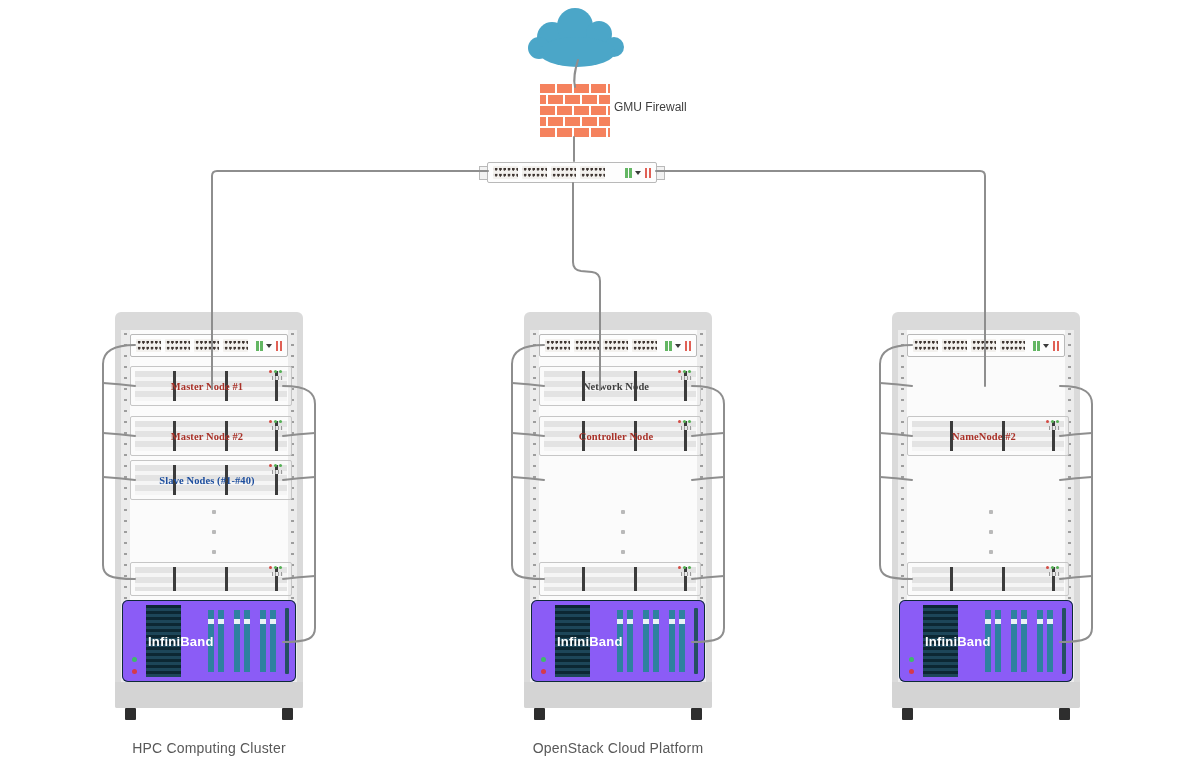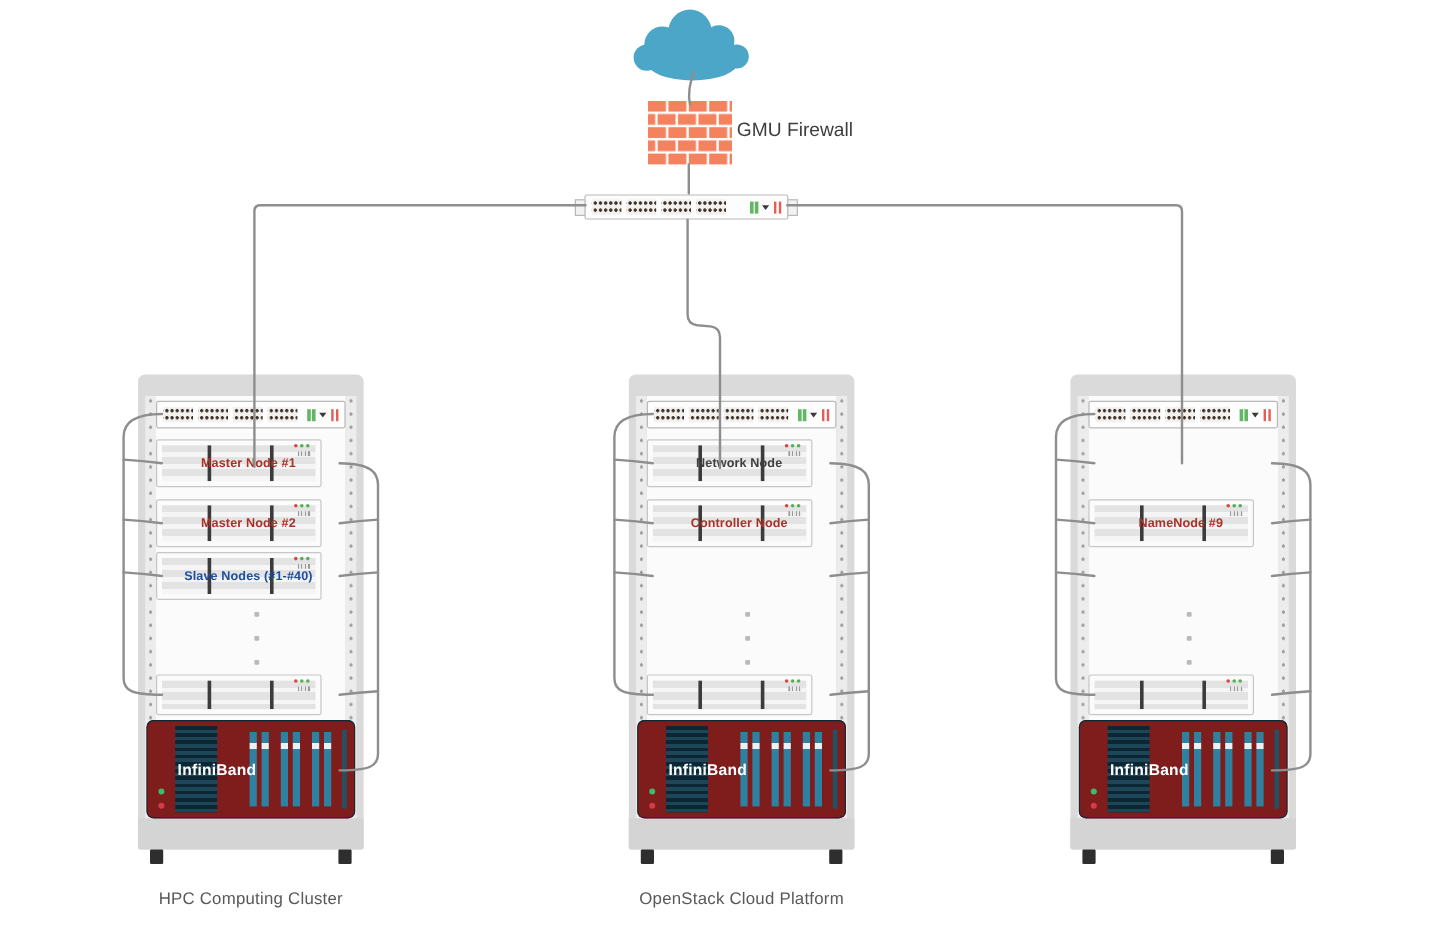--- a/index.html
+++ b/index.html
@@ -2,21 +2,21 @@
 <html><head>
 <meta charset="utf-8">
 <style>
   html,body{margin:0;padding:0;background:#ffffff;width:1200px;height:775px;overflow:hidden;
     font-family:"Liberation Sans", sans-serif;}
   .stage{position:relative;width:1200px;height:775px;background:#fff;}
 
   
   .cloud-wrap{position:absolute;left:522px;top:4px;width:110px;height:70px;z-index:3;}
   .firewall-wrap{position:absolute;left:540px;top:84px;width:70px;height:54px;z-index:3;}
-  .firewall-label{position:absolute;left:614px;top:100px;font-size:16px;color:#3e3e3e;z-index:3;white-space:nowrap;}
+  .firewall-label{position:absolute;left:614px;top:100px;font-size:12px;color:#3e3e3e;z-index:3;white-space:nowrap;}
 
   
   .rswitch{position:absolute;background:#FDFDFD;border:1px solid #b9b9b9;border-radius:2px;
     display:flex;align-items:center;gap:4px;padding:0 5px;box-sizing:border-box;z-index:2;}
   .rswitch .pg{flex:0 0 25px;height:13px;border-radius:1px;background-color:#f3f1ee;
     background-image:radial-gradient(circle at 2px 2.2px,#3d3430 1.25px,transparent 1.5px);
     background-size:4.3px 5.9px;background-position:1px 1px;}
   .rswitch .ind{margin-left:auto;display:flex;align-items:center;gap:1.5px;}
   .rswitch .gb{width:2.5px;height:10px;background:#63B663;}
   .rswitch .rb{width:2.5px;height:10px;background:#E06055;}
@@ -35,42 +35,42 @@
     background-size:9px 11px;}
   .rail.rl{left:6px;} .rail.rr{right:6px;}
   .base{position:absolute;left:0;right:0;bottom:0;height:26px;background:#D4D4D4;border-radius:0 0 2px 2px;}
   .foot{position:absolute;top:396px;width:11px;height:12px;background:#2E2E2E;border-radius:1px;z-index:2;}
   .foot.fl{left:10px;} .foot.fr{right:10px;}
   .caption{position:absolute;top:428px;left:-30px;right:-30px;text-align:center;
     font-size:14px;color:#585858;letter-spacing:.2px;white-space:nowrap;}
 
   .rack .rswitch{left:15px;top:22px;width:158px;height:23px;}
 
-  .server{position:absolute;left:15px;width:138px;height:40px;box-sizing:border-box;
+  .server{position:absolute;left:15px;width:162px;height:40px;box-sizing:border-box;
     padding:4px;border:1px solid #c6c6c6;border-radius:2px;background-color:#F5F5F5;z-index:2;
     background-image:
       linear-gradient(#3B3B3B,#3B3B3B),
       linear-gradient(#3B3B3B,#3B3B3B),
       linear-gradient(#3B3B3B,#3B3B3B),
       repeating-linear-gradient(180deg,#E3E3E3 0 6px,#F5F5F5 6px 10px);
     background-repeat:no-repeat;background-origin:content-box;background-clip:content-box;
     background-size:3px 100%,3px 100%,3px 100%,100% 100%;
-    background-position:38px 0,90px 0,140px 0,0 0;}
+    background-position:38px 0,90px 0,140px 0,0 0;font-family:Liberation Serif, serif;}
   .server:before{content:"";position:absolute;top:3px;right:19px;width:3px;height:3px;border-radius:50%;
     background:#D24A43;box-shadow:5px 0 0 #55B055,10px 0 0 #55B055;}
   .server:after{content:"";position:absolute;top:9px;right:8px;width:11px;height:4px;
     background:repeating-linear-gradient(90deg,#9a9a9a 0 1px,#e8e8e8 1px 3px);}
   .server .lbl{position:absolute;left:3px;top:50%;transform:translateY(-50%);width:146px;
     text-align:center;font-size:10.5px;font-weight:bold;white-space:nowrap;letter-spacing:.1px;}
   .s1{top:54px;} .s2{top:104px;} .s3{top:148px;} .s4{top:250px;height:34px;}
 
   .vdots{position:absolute;left:97px;top:198px;z-index:2;}
   .vdots i{display:block;width:4px;height:4px;border-radius:1px;background:#B9B9B9;margin-bottom:16px;}
 
-  .ib{position:absolute;left:7px;top:288px;width:174px;height:82px;background:#7f1d1d;
+  .ib{position:absolute;left:7px;top:288px;width:174px;height:82px;background:#8b5cf6;
     border-radius:6px;z-index:3;box-shadow:inset 0 0 0 1px #0e2a38;}
   .ib .vent{position:absolute;left:24px;top:5px;bottom:5px;width:35px;
     background:repeating-linear-gradient(180deg,#0C2733 0 3px,#1D4659 3px 6px);}
   .ib .ibl{position:absolute;left:26px;top:50%;transform:translateY(-50%);color:#ffffff;
     font-size:13px;font-weight:bold;z-index:2;letter-spacing:.2px;}
   .ib .bars{position:absolute;left:86px;top:10px;bottom:10px;display:flex;align-items:stretch;}
   .ib .bars i{width:6px;background:linear-gradient(#2E81A0 0 9px,#E8F2F5 9px 14px,#2E81A0 14px 100%);}
   .ib .bars i:nth-child(odd){margin-right:4px;}
   .ib .bars i:nth-child(even){margin-right:10px;}
   .ib .bars i:last-child{margin-right:0;}
@@ -276,21 +276,21 @@
         <i class="pg"></i>
         <span class="ind">
           <i class="gb"></i>
             <i class="gb"></i>
             <b class="tri"></b>
             <i class="rb"></i>
             <i class="rb"></i>
         </span>
       </div>
       <div class="server s2">
-        <span class="lbl" style="color: rgb(169, 50, 41);">NameNode #9</span>
+        <span class="lbl" style="color: rgb(169, 50, 41);">NameNode #2</span>
       </div>
       <div class="vdots">
           <i></i>
           <i></i>
           <i></i>
         </div>
       <div class="server s4"></div>
       <div class="ib">
         <div class="vent"></div>
         <span class="ibl">InfiniBand</span>

